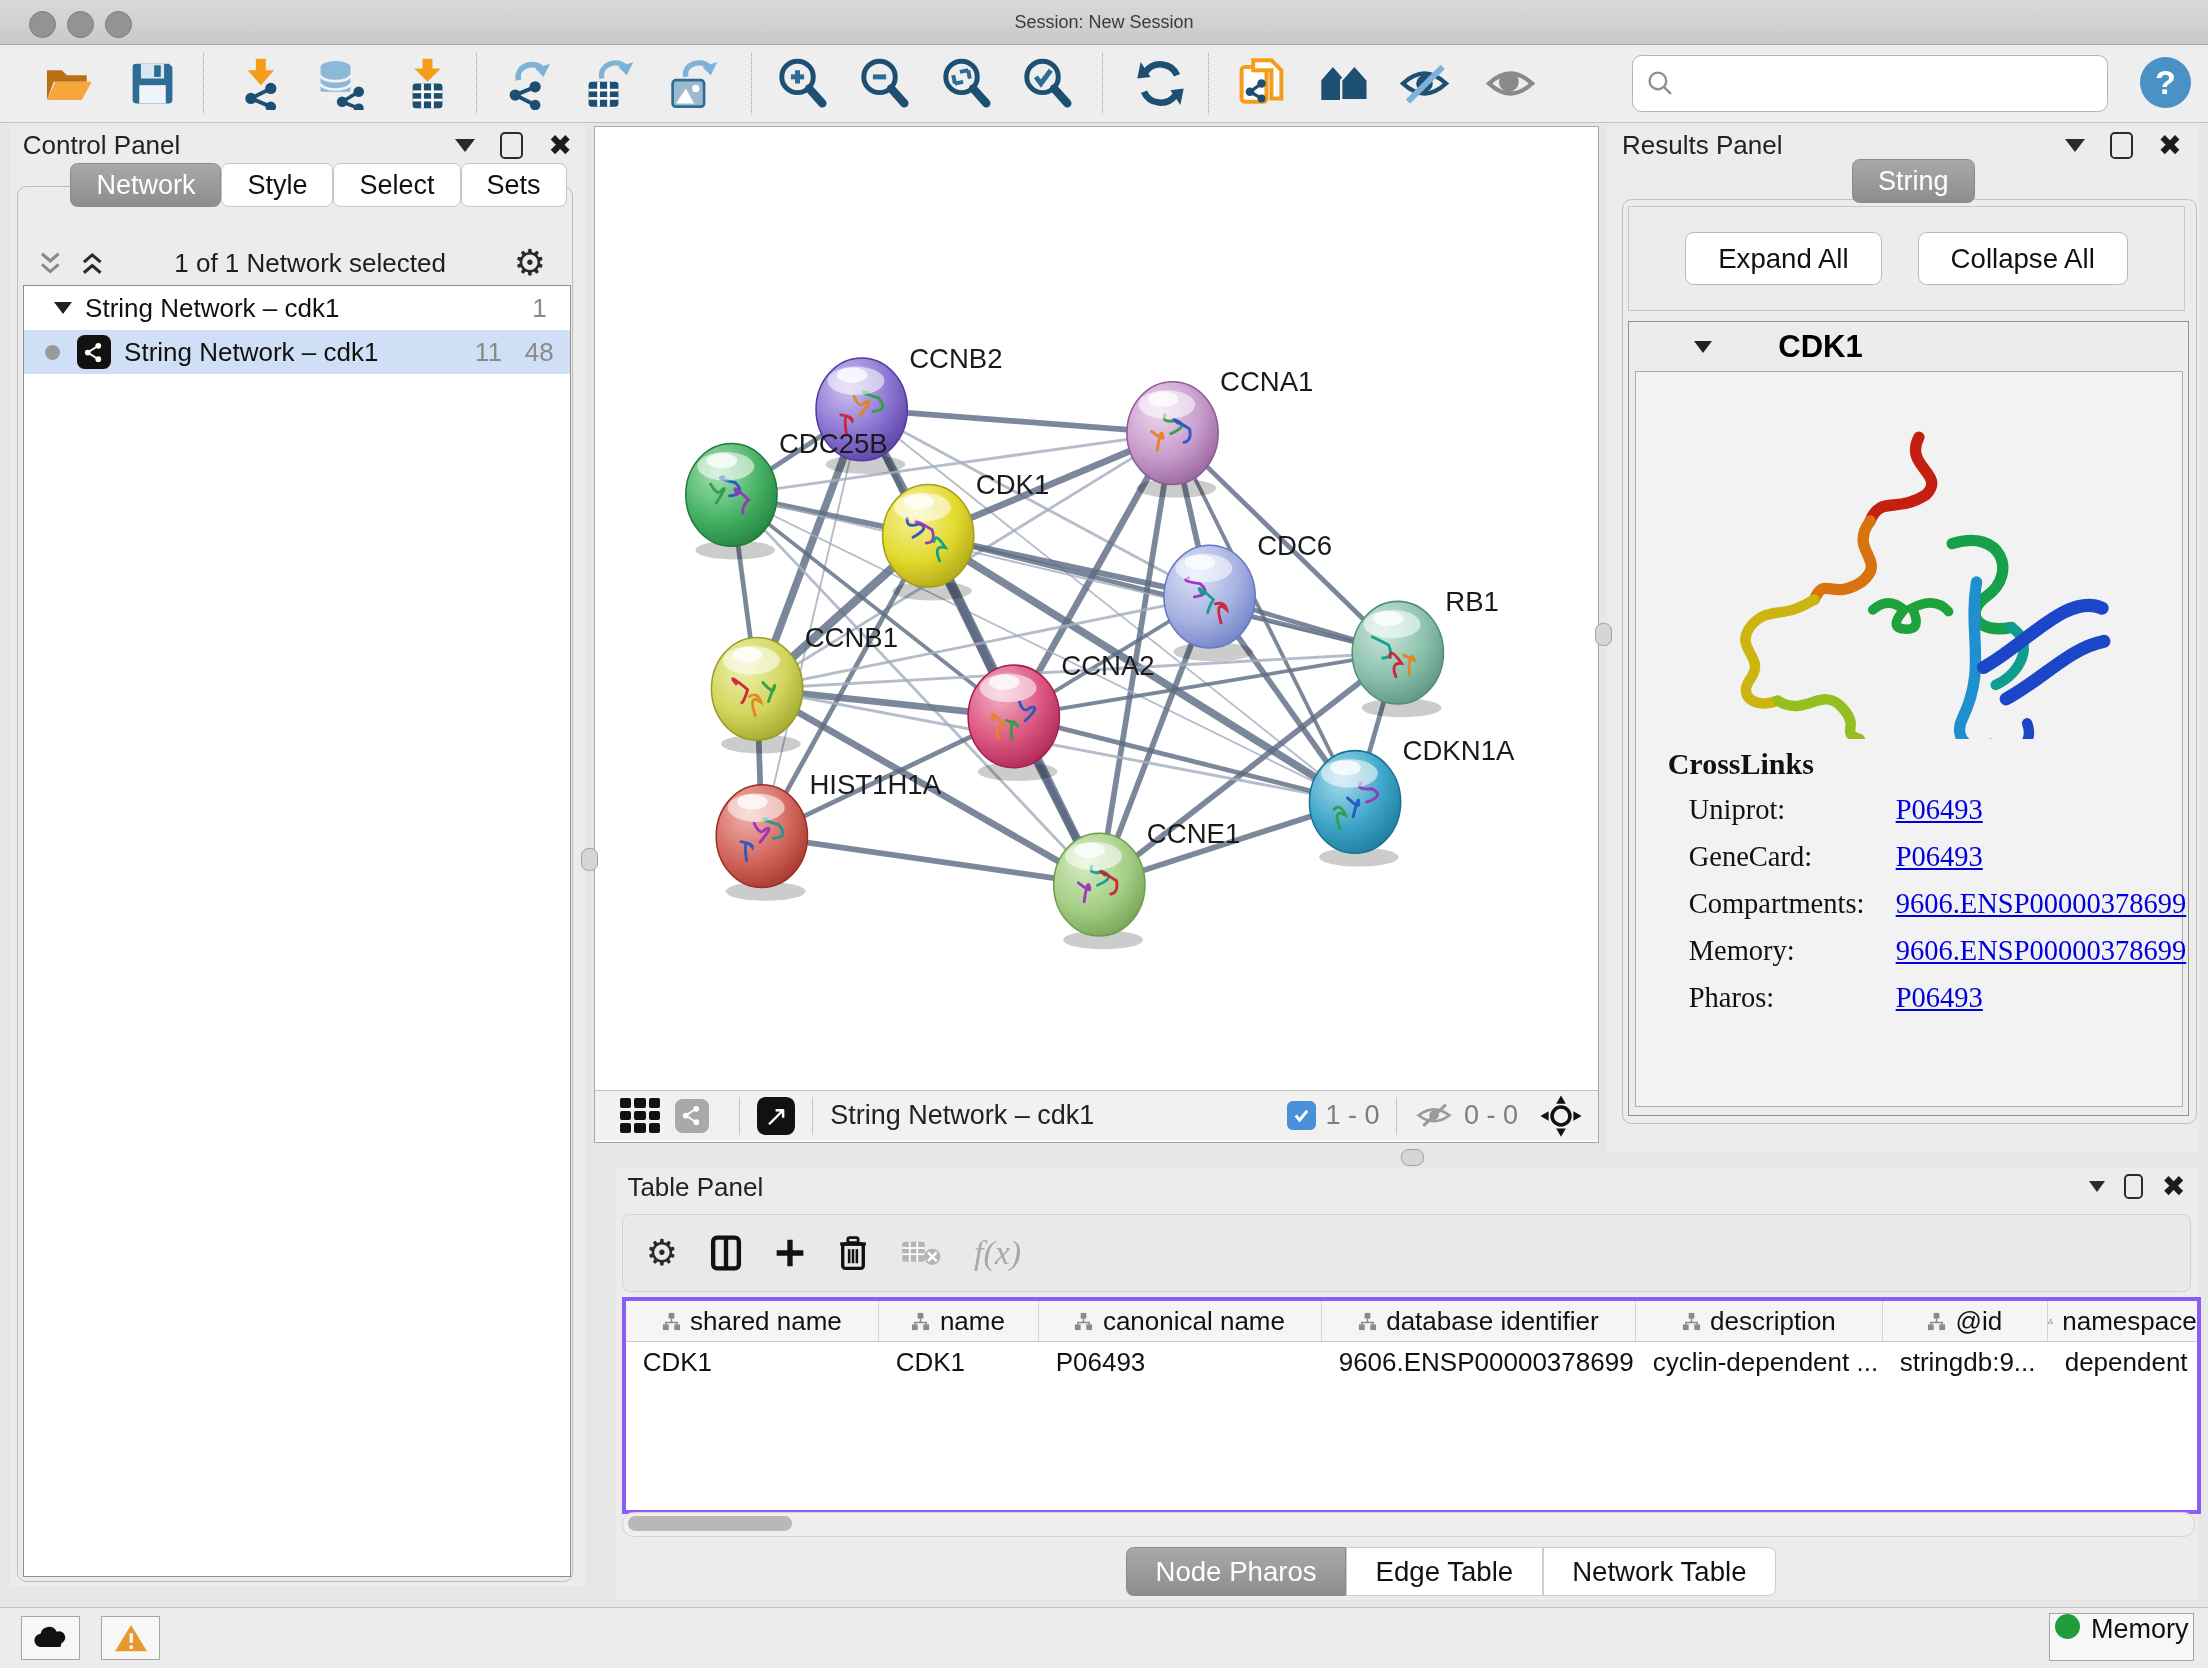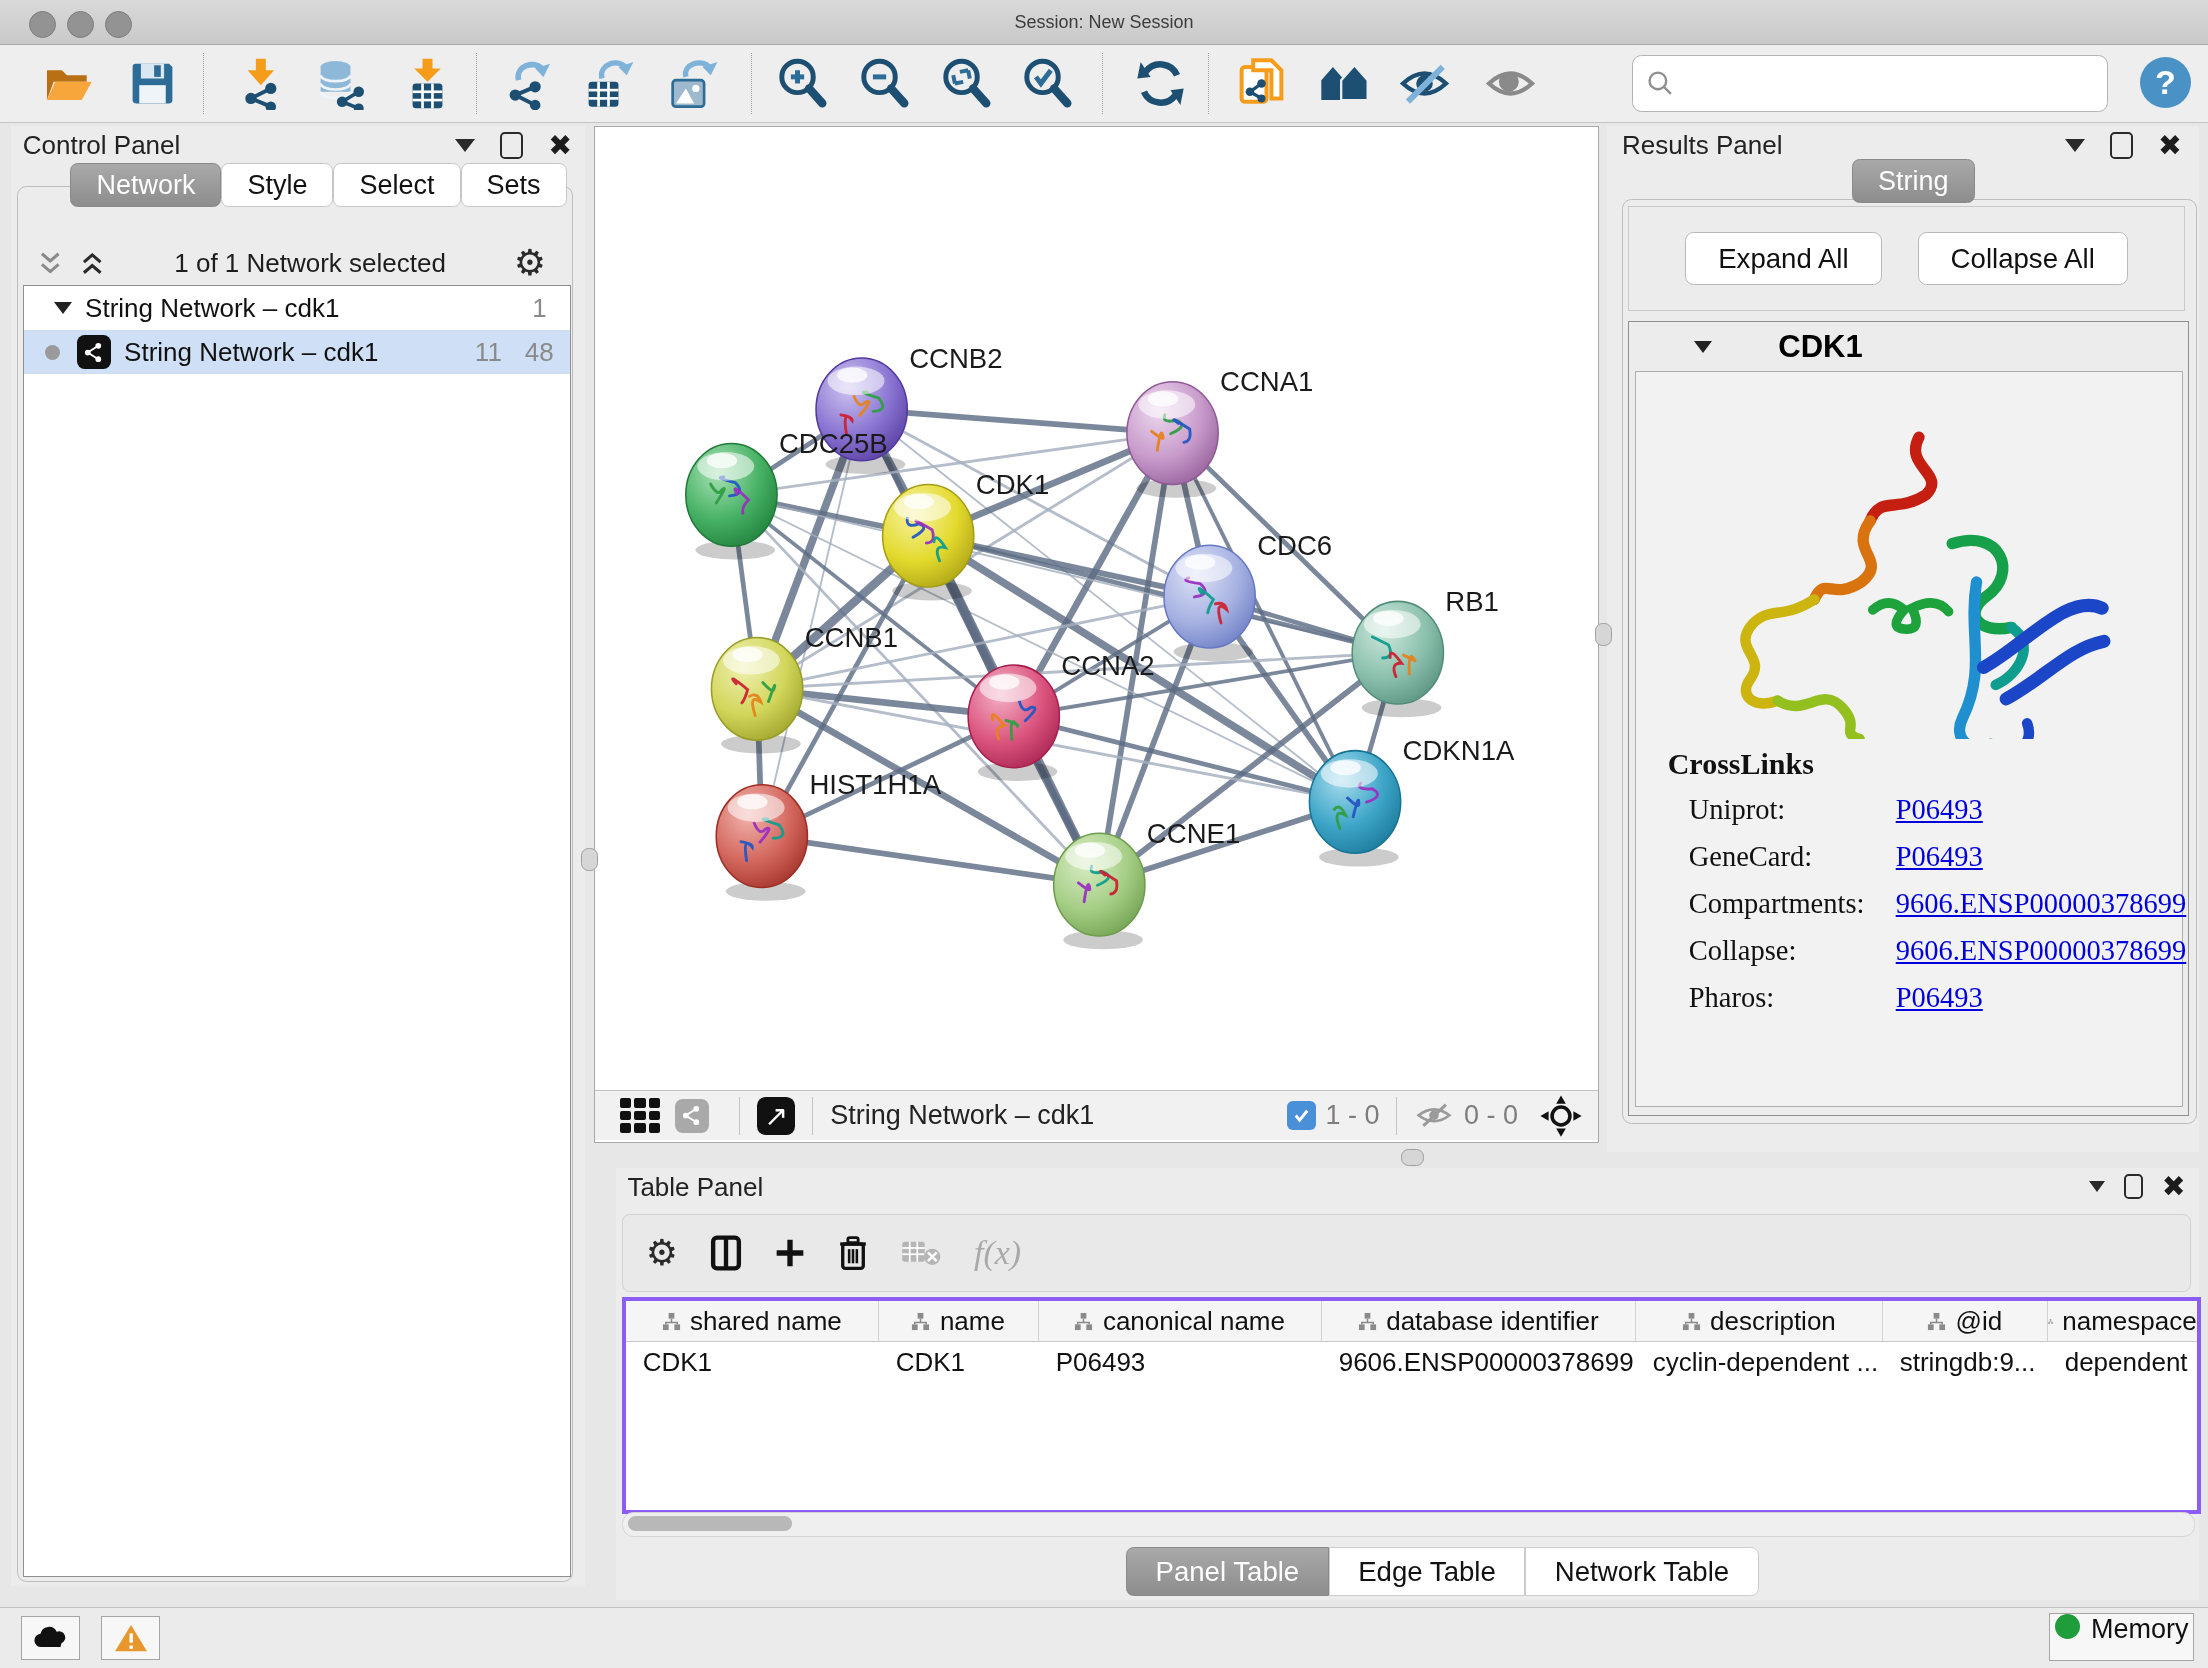--- a/index.html
+++ b/index.html
@@ -634,21 +634,21 @@
           </div>
         <div class="cl-row">
             <span class="cl-label">GeneCard:</span>
           <a class="cl-link">P06493</a>
           </div>
         <div class="cl-row">
             <span class="cl-label">Compartments:</span>
           <a class="cl-link">9606.ENSP00000378699</a>
           </div>
         <div class="cl-row">
-            <span class="cl-label">Collapse:</span>
+            <span class="cl-label">Memory:</span>
           <a class="cl-link">9606.ENSP00000378699</a>
           </div>
         <div class="cl-row">
             <span class="cl-label">Pharos:</span>
           <a class="cl-link">P06493</a>
           </div>
       </div>
     </div>
   </div>
 </div>
@@ -766,21 +766,21 @@
       <span class="t-cell">9606.ENSP00000378699</span>
       <span class="t-cell">cyclin-dependent ...</span>
       <span class="t-cell">stringdb:9...</span>
       <span class="t-cell">dependent</span>
     </div>
   </div>
   <div id="tp-scroll">
     <div id="tp-thumb"></div>
   </div>
   <div id="tp-tabs">
-    <span class="tp-tab active">Panel Table</span>
+    <span class="tp-tab active">Node Pharos</span>
     <span class="tp-tab">Edge Table</span>
     <span class="tp-tab">Network Table</span>
   </div>
 </div>
 
 <div class="splitter-dot" style="left:581px;top:848px"></div>
 <div class="splitter-dot" style="left:1595px;top:623px"></div>
 <div class="splitter-dot" style="left:1401px;top:1149px;width:21px;height:15px"></div>
 
 <div id="bottom-bar" class="abs">

